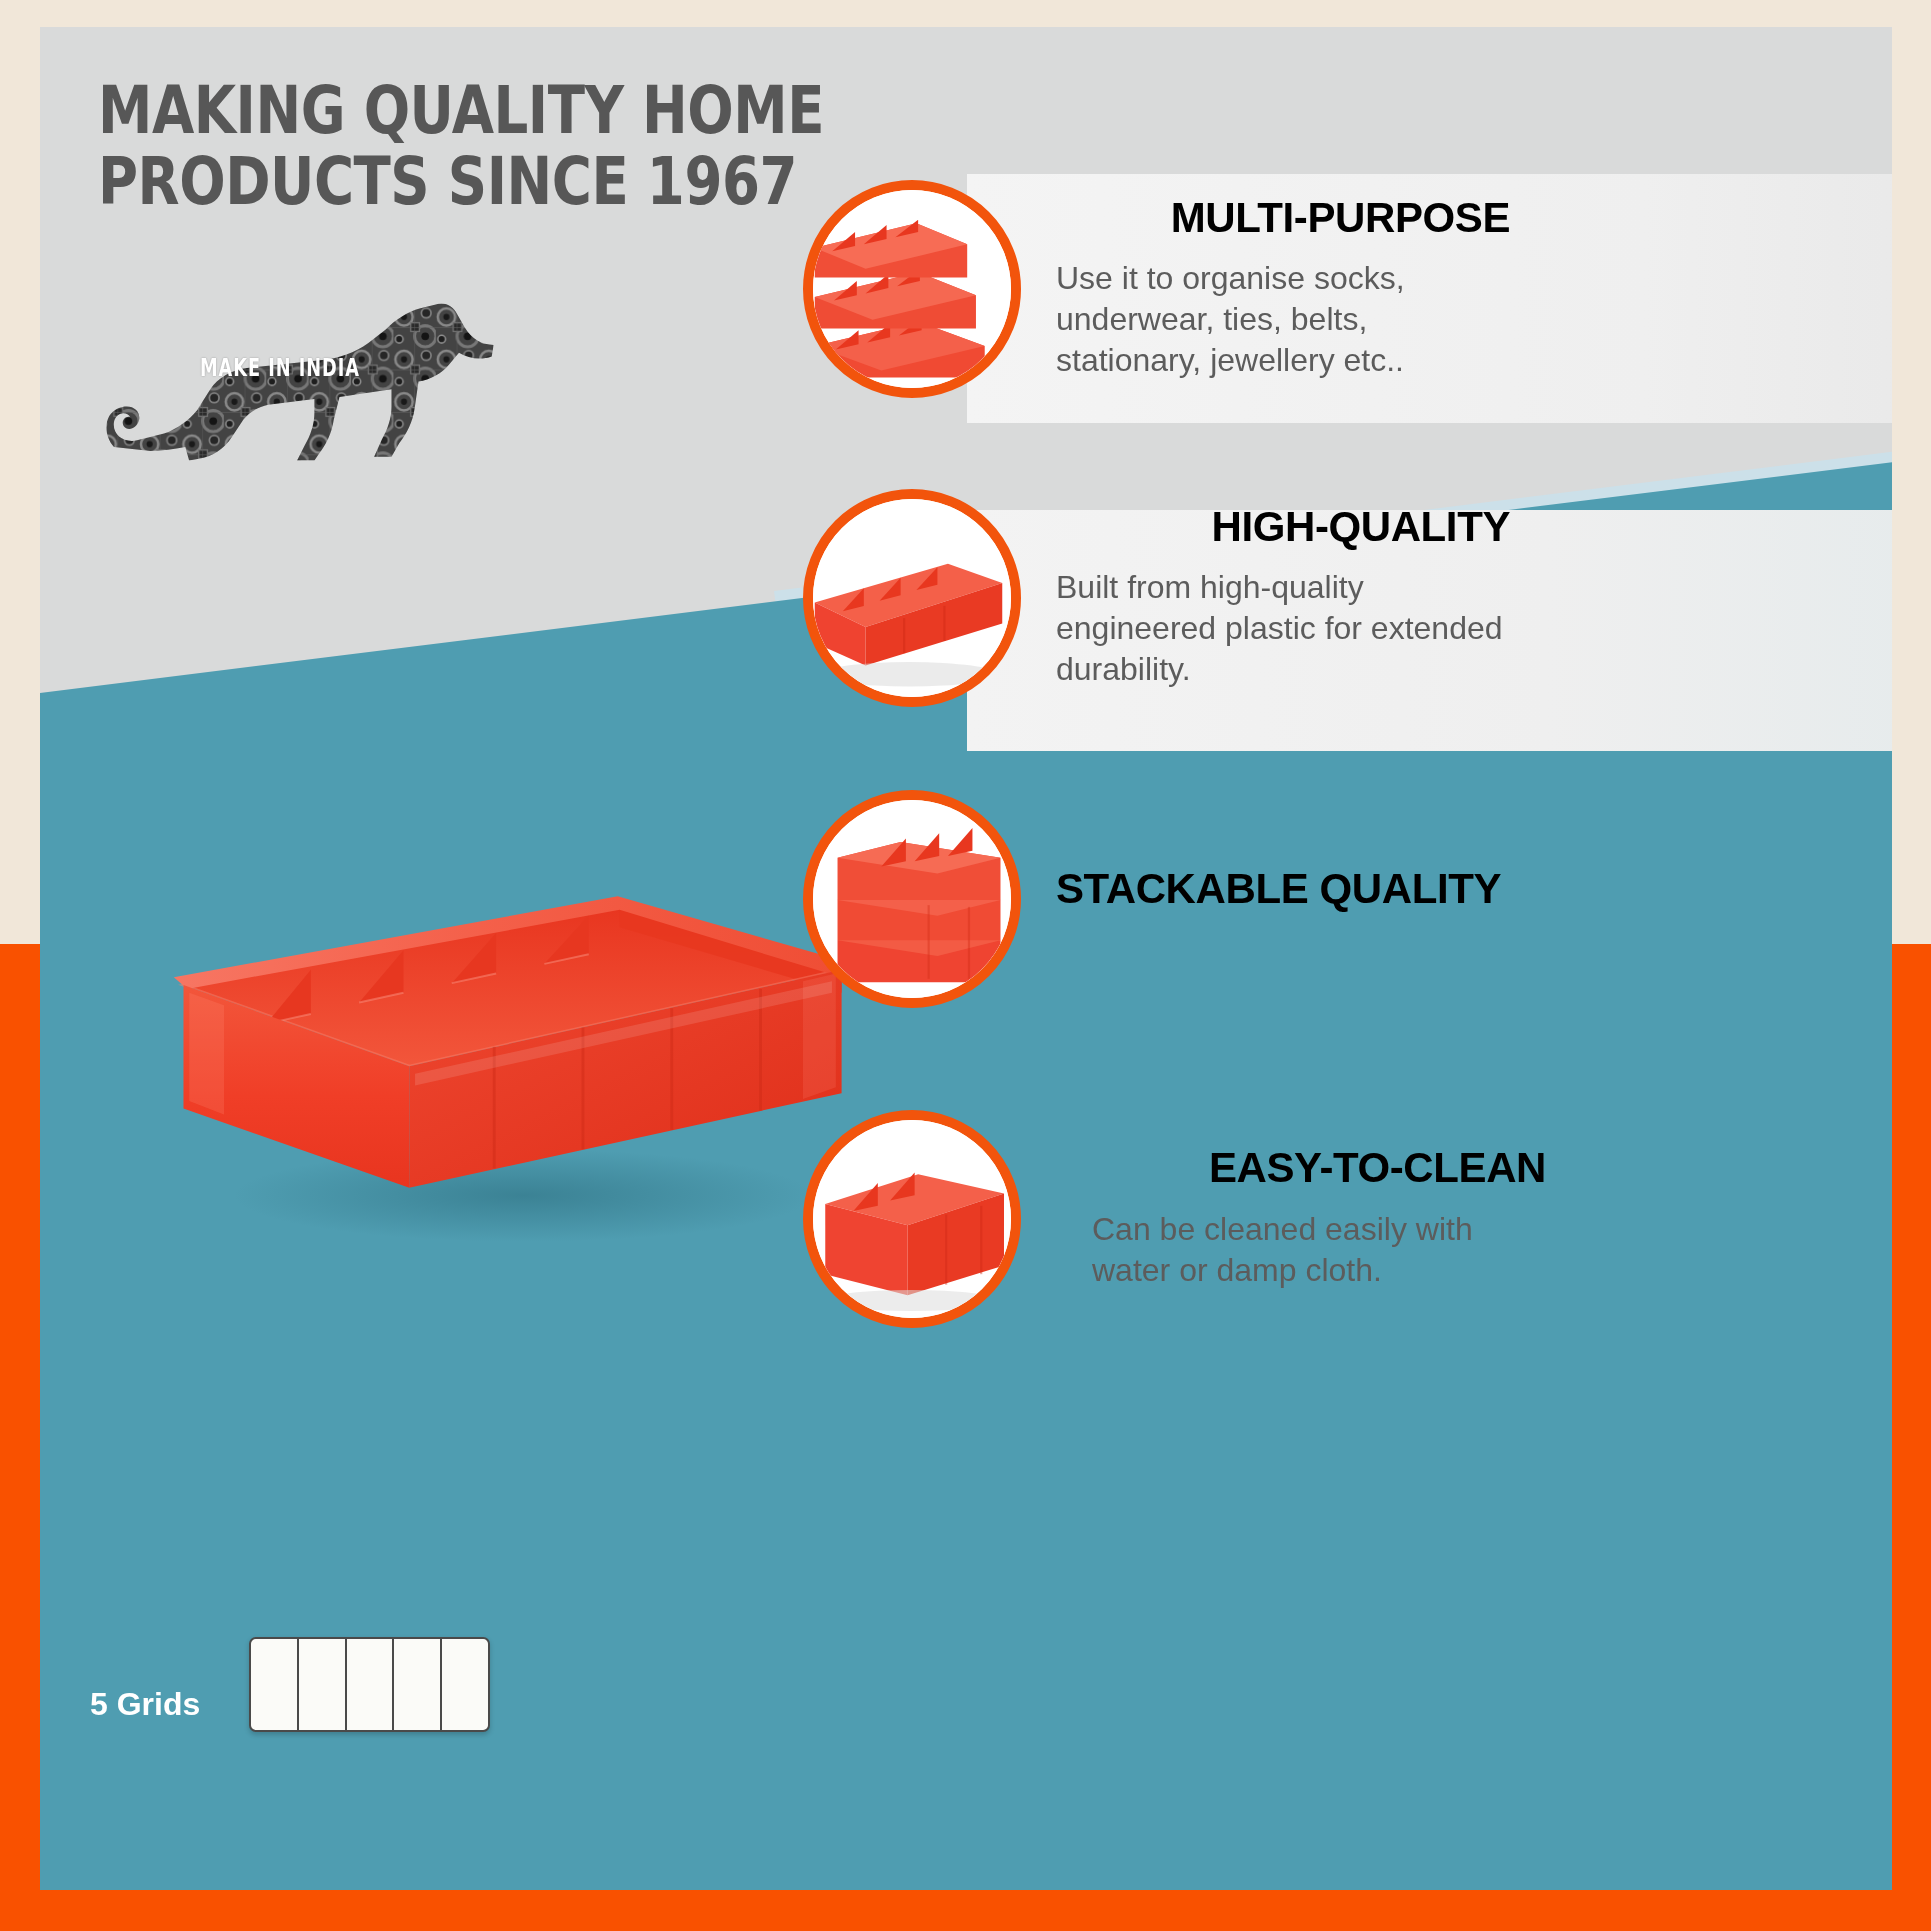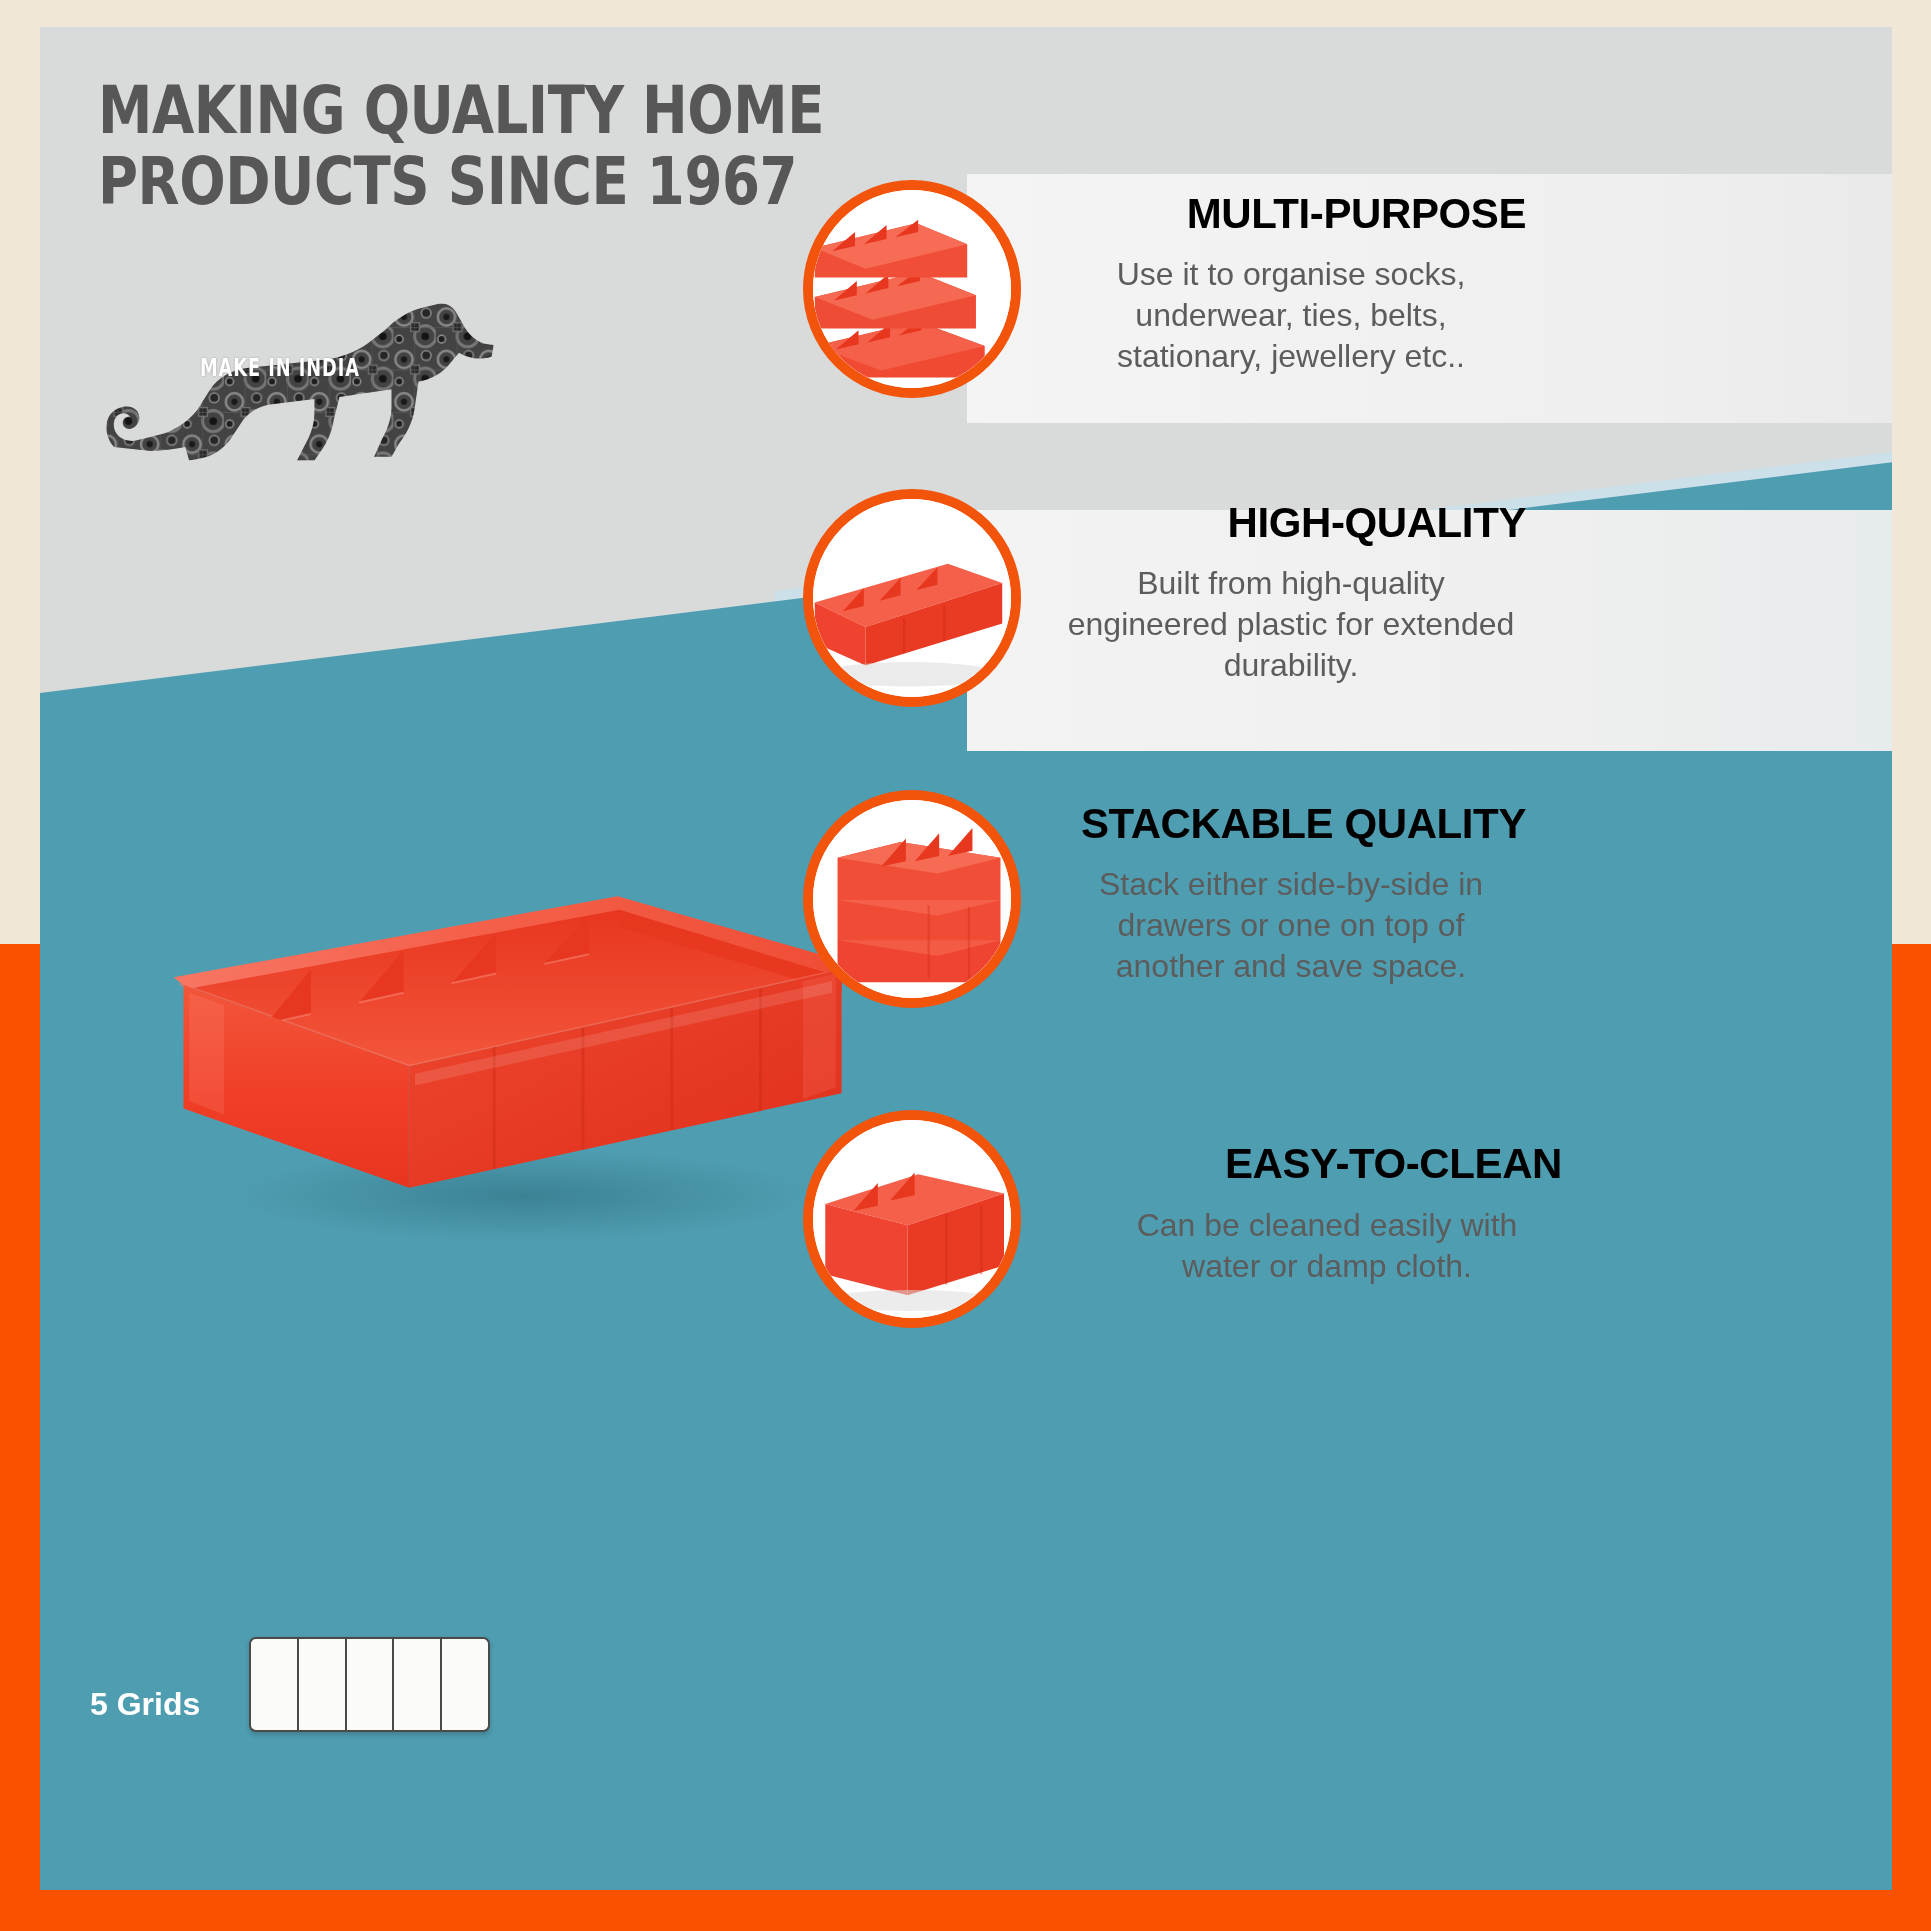--- a/index.html
+++ b/index.html
@@ -70,24 +70,23 @@
   }
   .card .ctext{margin-left:35px;}
   .ftitle{
     color:#000000;font-weight:bold;font-size:42px;line-height:1;
     letter-spacing:-0.4px;margin:0 0 19.3px 0;
     font-family:"Liberation Sans",sans-serif;
     white-space:nowrap;
     text-align:right;
   }
   .fbody{
-    color:#5C5C5C;font-size:32px;line-height:1.28;margin:8px;
+    color:#5C5C5C;font-size:32px;line-height:1.28;margin:0;
     font-family:"Liberation Sans",sans-serif;
     max-width:454px;
-    text-align:center;
   }
 
   
   .plate{position:absolute;background:linear-gradient(90deg,#F4F4F4 0%, #EFEFEF 70%, #E9E9E9 100%);}
 
   
   .hero{position:absolute;left:126px;top:850px;width:695px;height:386px;}
   .hero svg{display:block;width:695px;height:386px;}
 
   
@@ -351,21 +350,20 @@
             <path d="M154 64 L182 58 L182 32 Z"></path>
           </g>
           <g stroke="#D22D18" stroke-width="2.5" opacity=".4">
             <path d="M132 204 L132 120"></path>
               <path d="M178 204 L178 122"></path>
           </g>
         </svg>
       </div>
       <div class="ctext">
         <p class="ftitle">STACKABLE QUALITY</p>
-        <p class="fbody">Stack either side-by-side in drawers or one on top of another and save space.</p>
       </div>
     </div>
 
     <div class="card" style="left:763px;top:1083px;gap:36px;">
       <div class="circle">
         <svg viewBox="0 0 226 226" xmlns="http://www.w3.org/2000/svg">
           <rect width="226" height="226" fill="#FFFFFF"></rect>
           <path d="M14 96 L120 62 L218 84 L108 120 Z" fill="#F4604A"></path>
           <path d="M14 96 L108 120 L108 200 L14 176 Z" fill="#EF4431"></path>
           <path d="M108 120 L218 84 L218 166 L108 200 Z" fill="#E93A23"></path>

